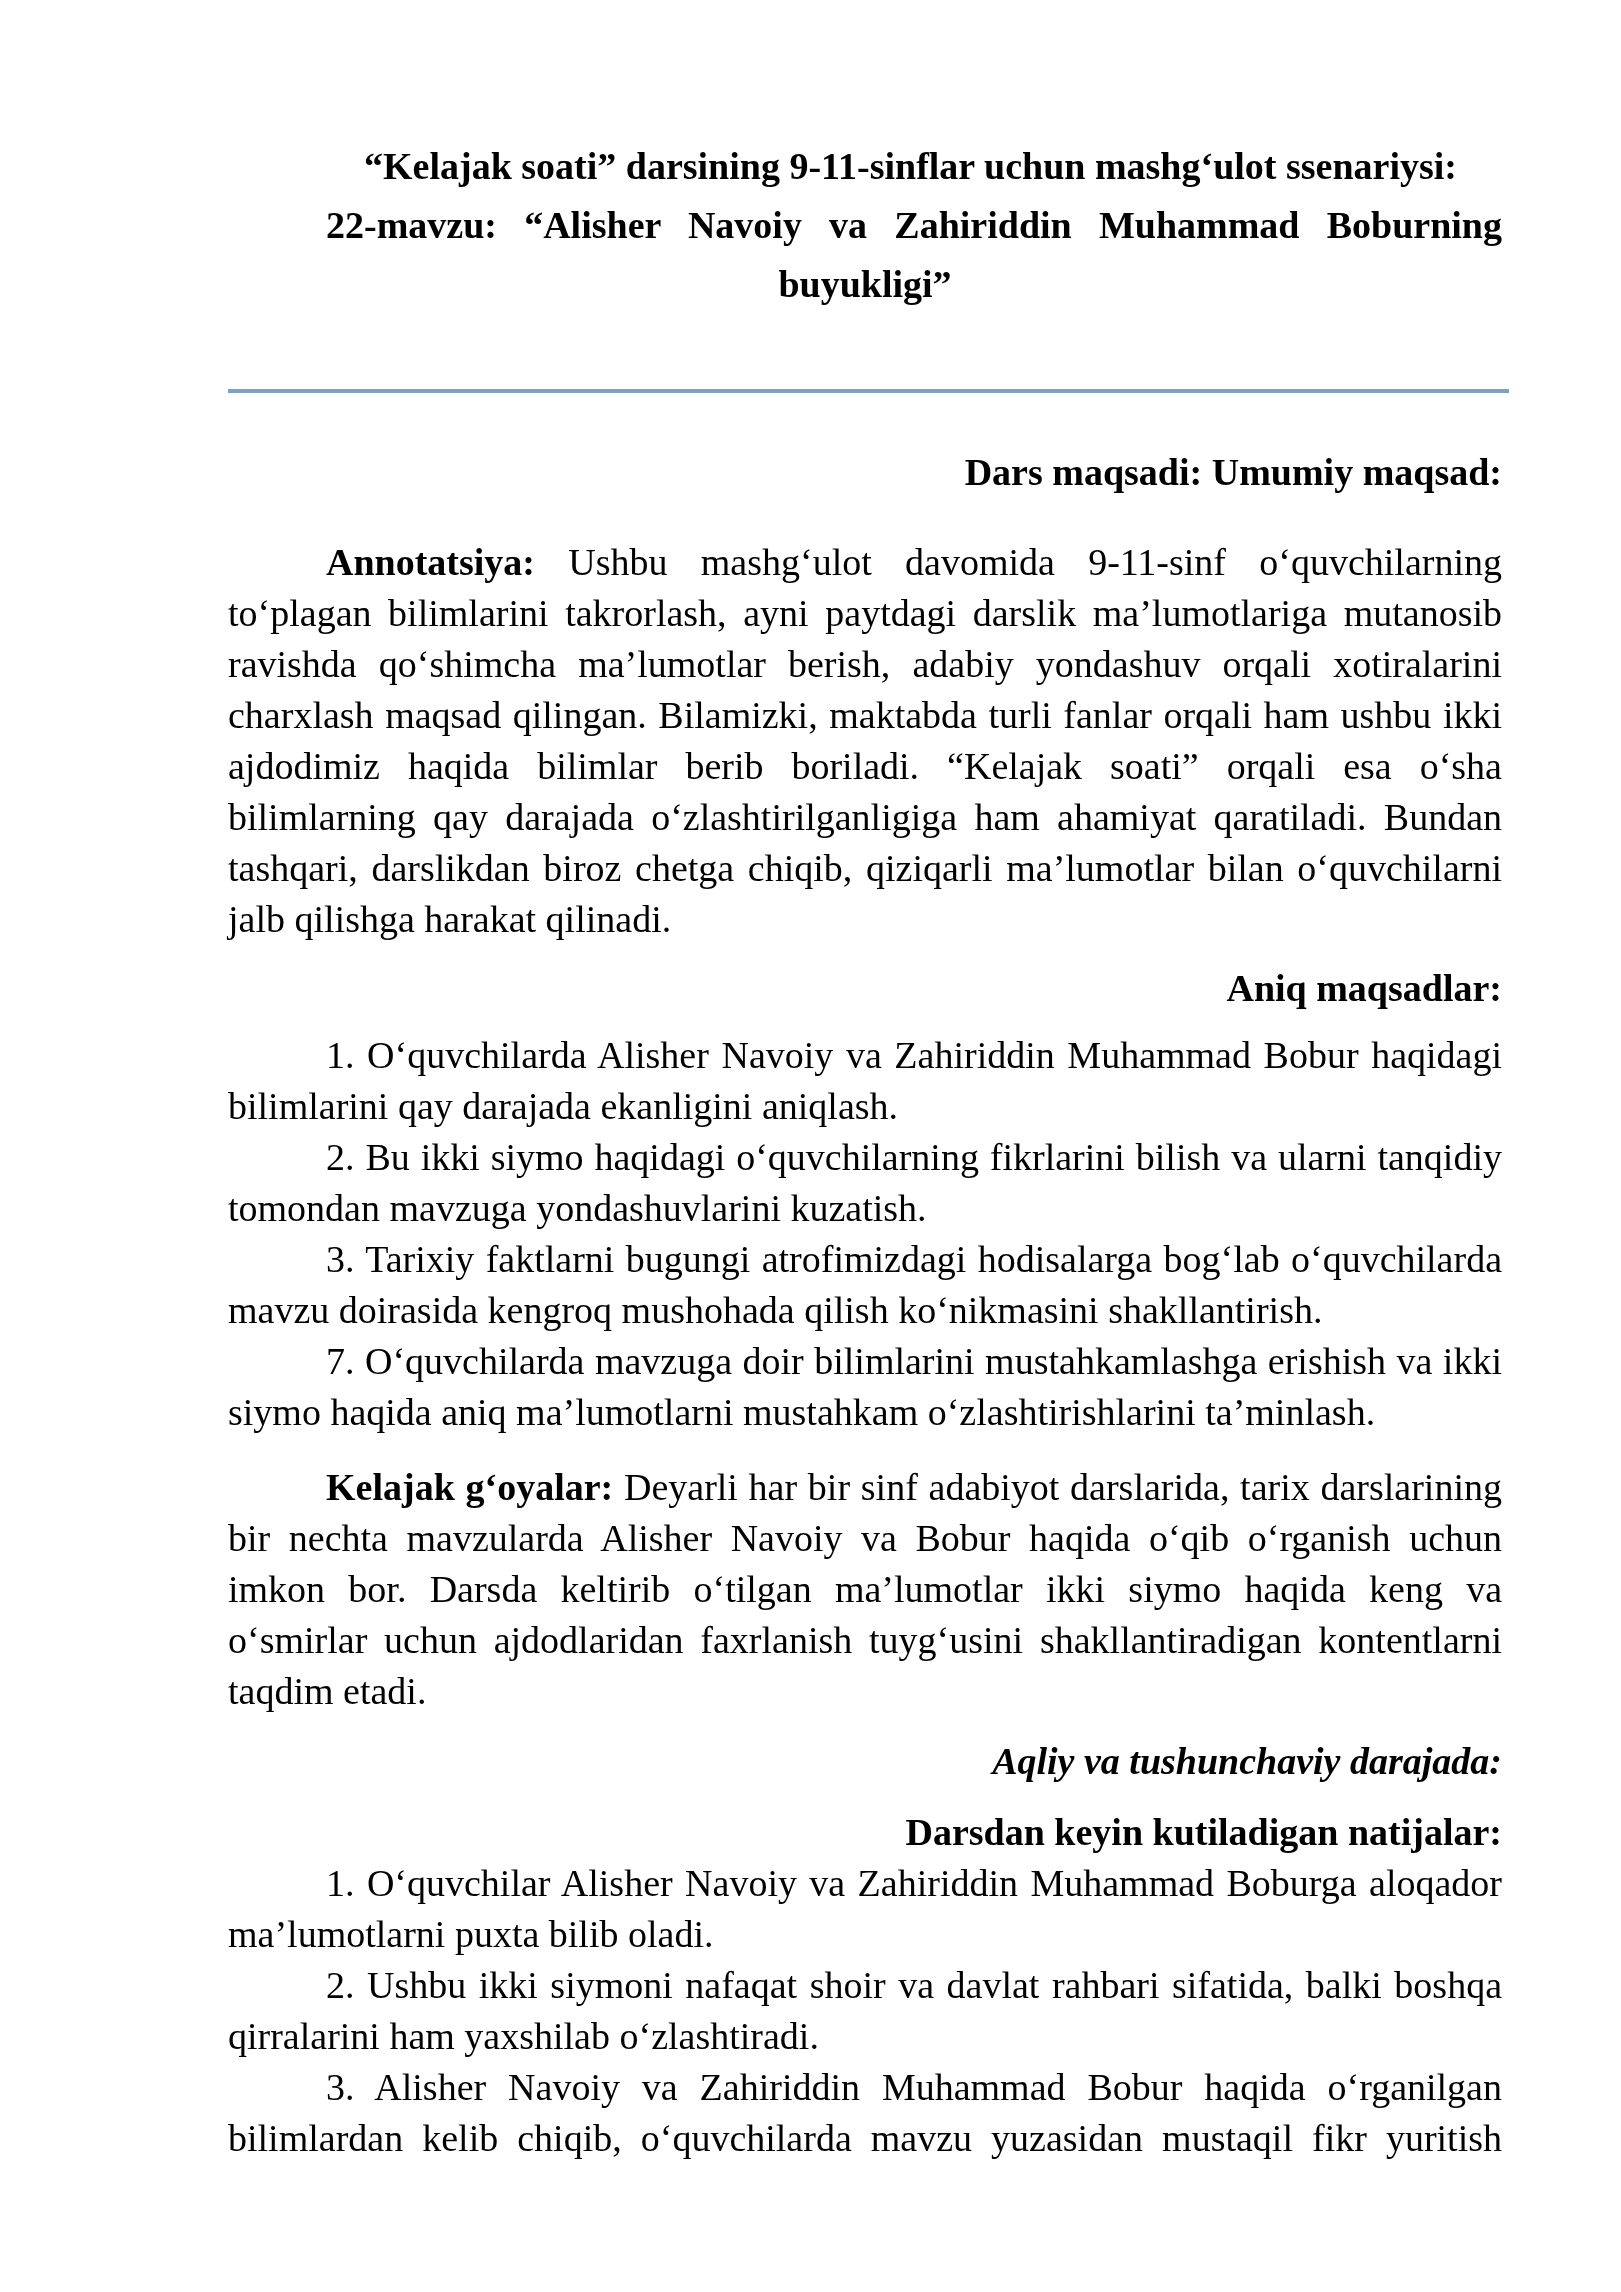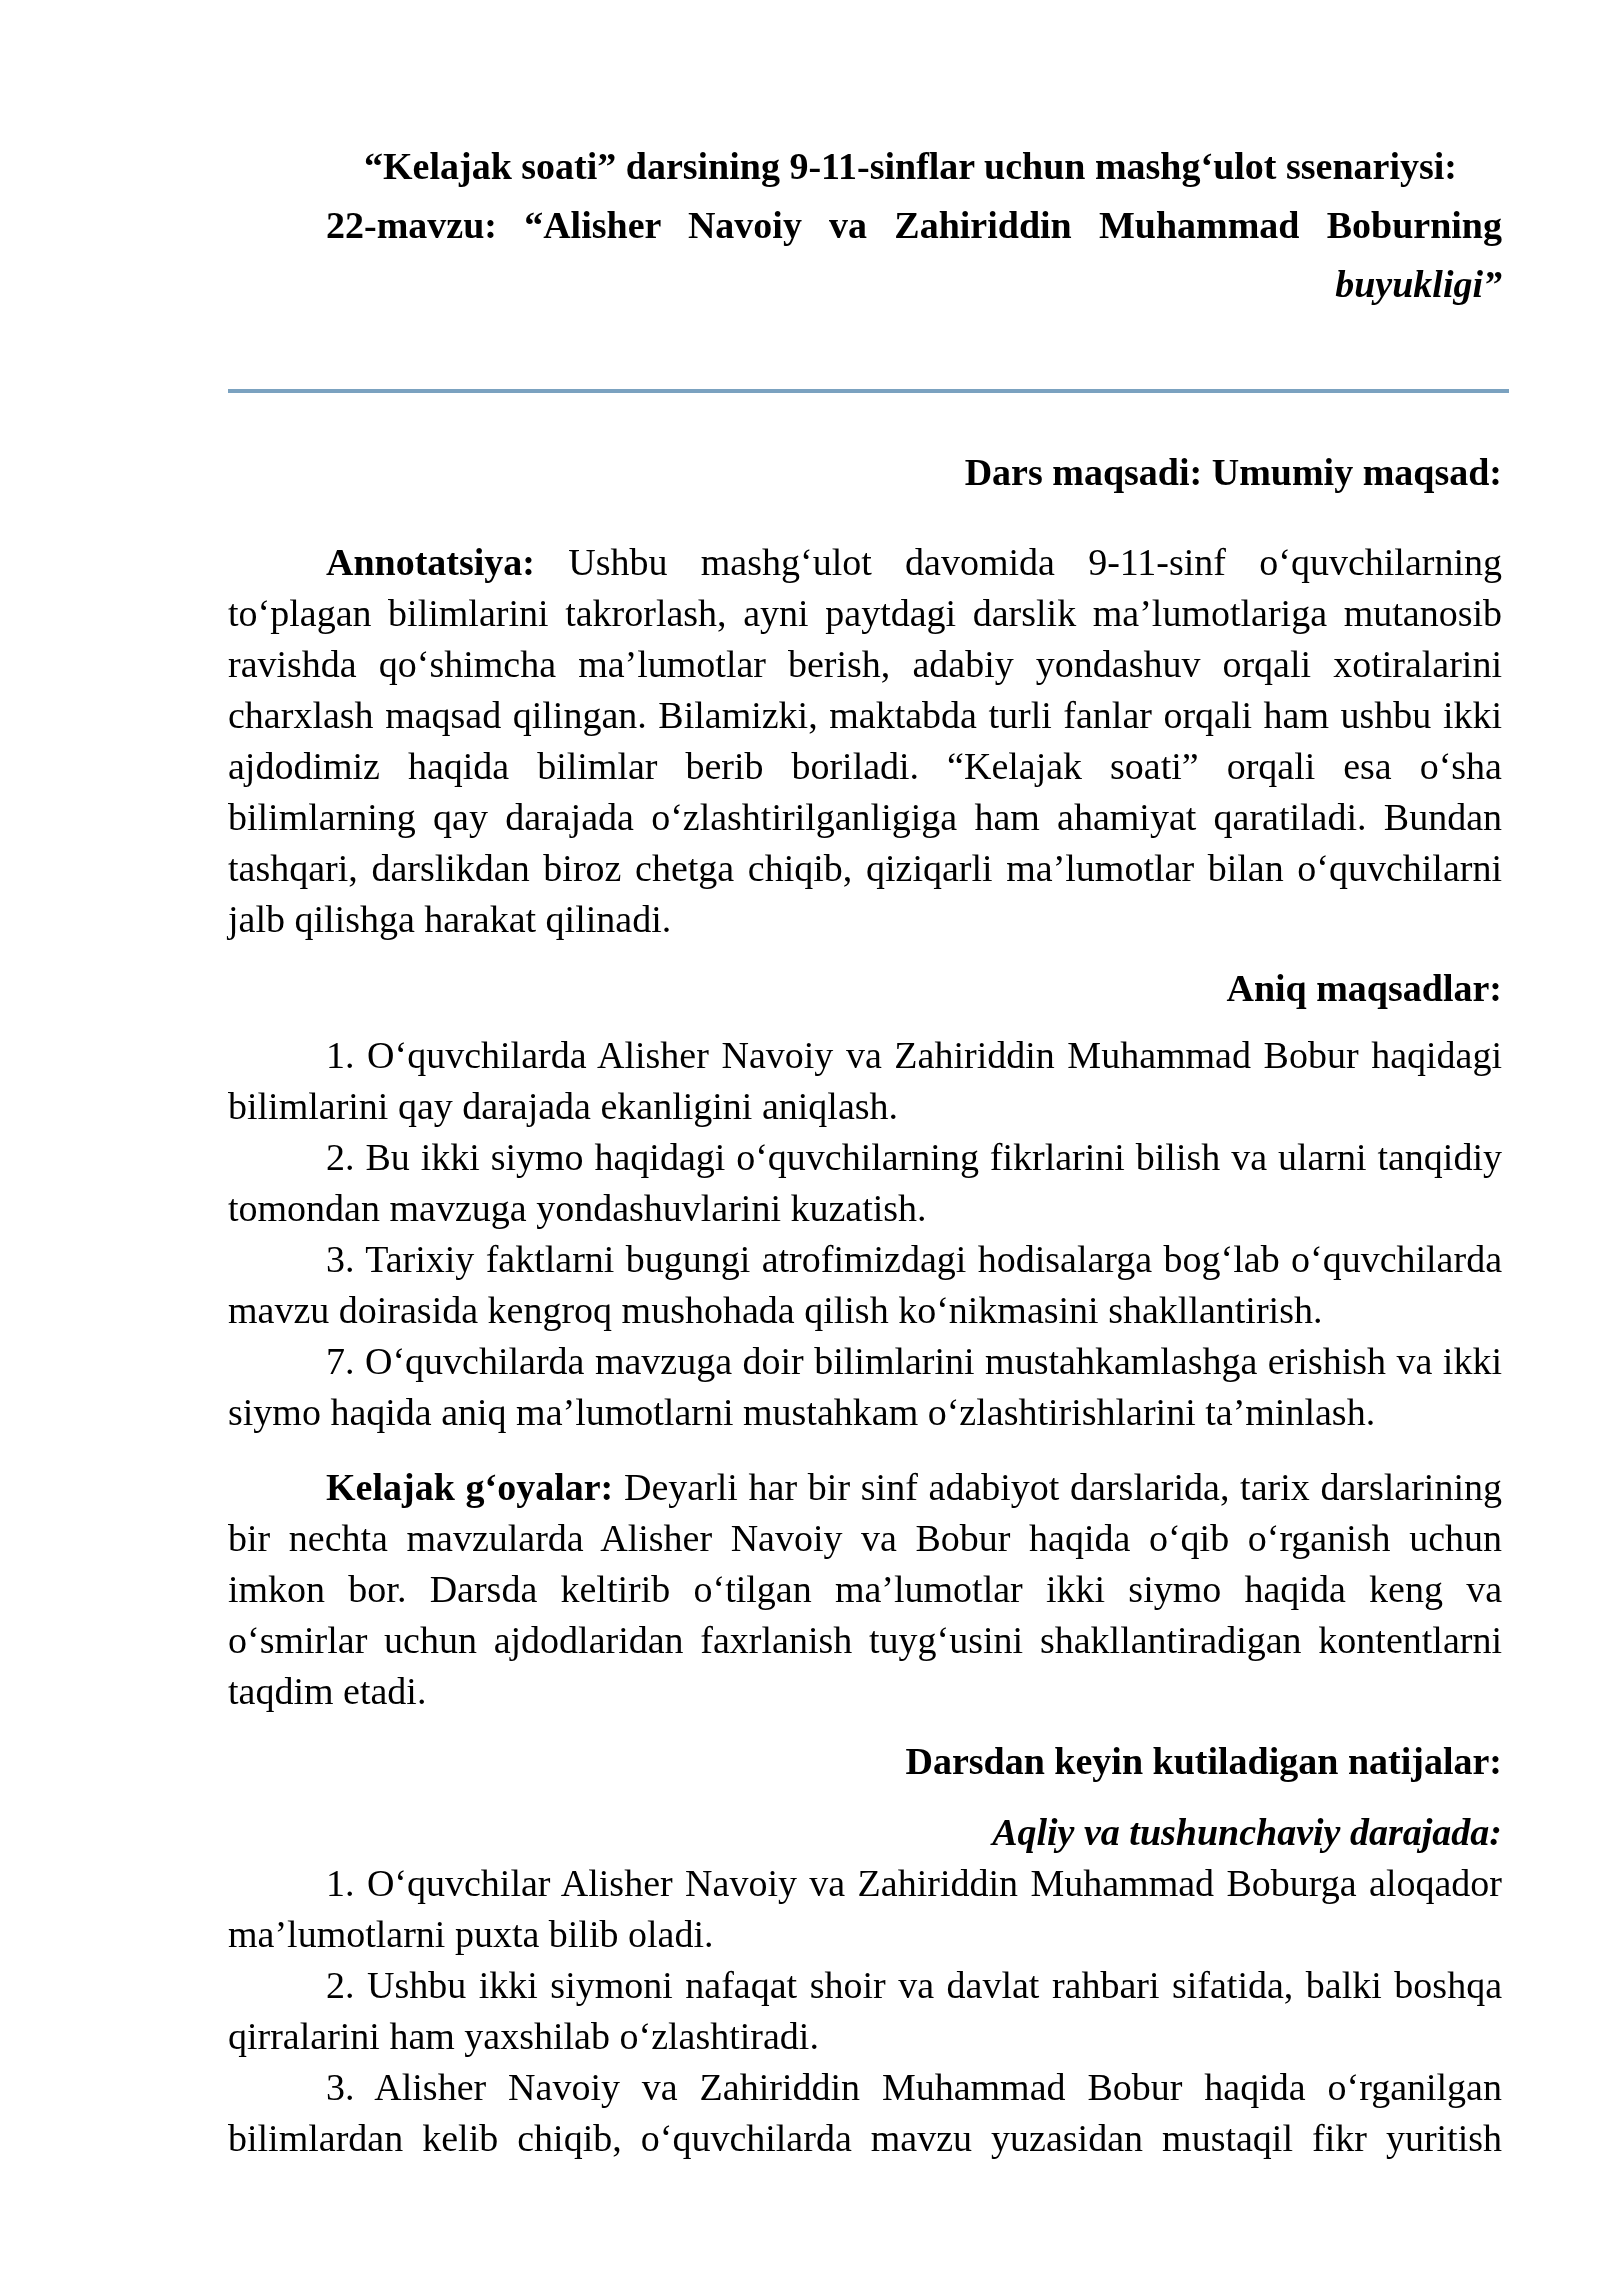--- a/index.html
+++ b/index.html
@@ -40,23 +40,22 @@
       margin-top: 137px;
       text-align: left;
       text-indent: 136px;
     }
     .title.l2 {
       text-align: justify;
       text-align-last: justify;
       text-indent: 98px;
     }
     .title.l3 {
-      text-align: right;
+      text-align: center;
       text-indent: 0;
-      font-style: italic;
     }
     .divider {
       margin-top: 75px;
       width: 1281px;
       height: 0;
       border-bottom: 4.9px solid #7ba2c0;
     }
     .heading {
       font-weight: bold;
       text-align: right;
@@ -91,23 +90,23 @@
 
     <p class="heading h-goals">Aniq maqsadlar:</p>
 
     <p class="goal-item">1. O‘quvchilarda Alisher Navoiy va Zahiriddin Muhammad Bobur haqidagi bilimlarini qay darajada ekanligini aniqlash.</p>
     <p class="goal-item">2. Bu ikki siymo haqidagi o‘quvchilarning fikrlarini bilish va ularni tanqidiy tomondan mavzuga yondashuvlarini kuzatish.</p>
     <p class="goal-item">3. Tarixiy faktlarni bugungi atrofimizdagi hodisalarga bog‘lab o‘quvchilarda mavzu doirasida kengroq mushohada qilish ko‘nikmasini shakllantirish.</p>
     <p class="goal-item">7. O‘quvchilarda mavzuga doir bilimlarini mustahkamlashga erishish va ikki siymo haqida aniq ma’lumotlarni mustahkam o‘zlashtirishlarini ta’minlash.</p>
 
     <p class="main-ideas"><span class="b">Kelajak g‘oyalar:</span><span> Deyarli har bir sinf adabiyot darslarida, tarix darslarining bir nechta mavzularda Alisher Navoiy va Bobur haqida o‘qib o‘rganish uchun imkon bor. Darsda keltirib o‘tilgan ma’lumotlar ikki siymo haqida keng va o‘smirlar uchun ajdodlaridan faxrlanish tuyg‘usini shakllantiradigan kontentlarni taqdim etadi.</span></p>
 
+    <p class="heading h-cognitive">Aqliy va tushunchaviy darajada:</p>
+
     <p class="heading h-outcomes">Darsdan keyin kutiladigan natijalar:</p>
-
-    <p class="heading h-cognitive">Aqliy va tushunchaviy darajada:</p>
 
     <p class="outcome-item">1. O‘quvchilar Alisher Navoiy va Zahiriddin Muhammad Boburga aloqador ma’lumotlarni puxta bilib oladi.</p>
     <p class="outcome-item">2. Ushbu ikki siymoni nafaqat shoir va davlat rahbari sifatida, balki boshqa qirralarini ham yaxshilab o‘zlashtiradi.</p>
     <p class="outcome-item force-justify">3. Alisher Navoiy va Zahiriddin Muhammad Bobur haqida o‘rganilgan bilimlardan kelib chiqib, o‘quvchilarda mavzu yuzasidan mustaqil fikr yuritish</p>
 
   </div>
 </div>
 
 
 </body></html>

